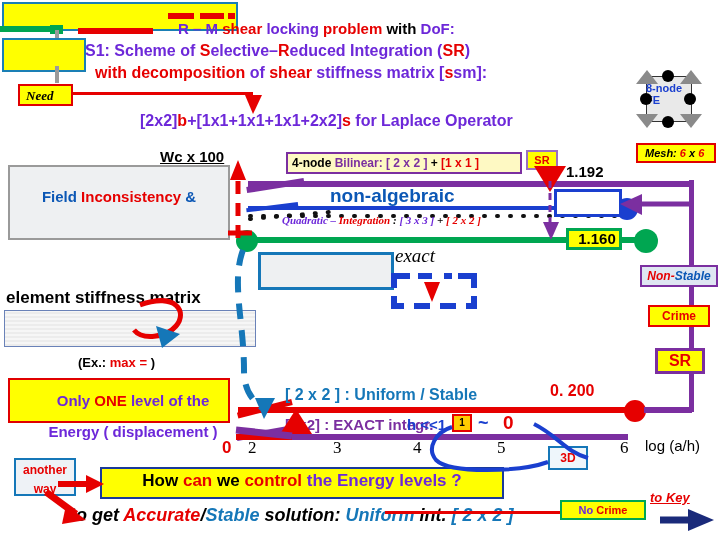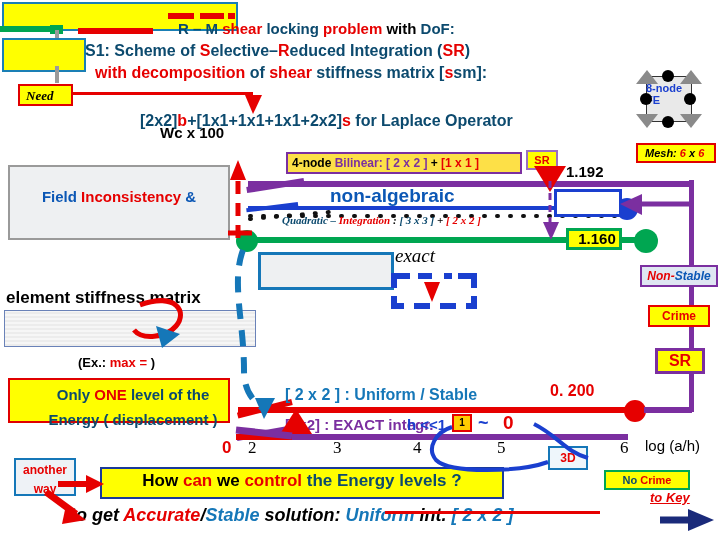--- a/index.html
+++ b/index.html
@@ -2,21 +2,21 @@
 <html><head>
 <meta charset="utf-8">
 <style>
   html,body{margin:0;padding:0;background:#fff;}
   body{width:720px;height:540px;position:relative;overflow:hidden;
        font-family:"Liberation Sans",sans-serif;}
   .abs{position:absolute;}
   .nb{white-space:nowrap;}
 
   
-  .navy{color:#0c4a6e;} .blue{color:#0b57b5;} .red{color:#e60000;} .black{color:#000;} .purple{color:#7b2fa0;}
+  .navy{color:#6d28d9;} .blue{color:#0b57b5;} .red{color:#e60000;} .black{color:#000;} .purple{color:#7b2fa0;}
   .teal{color:#1577b8;}
 
   
   .box{box-sizing:border-box;}
   .yellowbox{background:#ffff00;border:2px solid #e00000;}
   .greybox{background:#eef0f2;border:2px solid #9a9a9a;}
   .bluebox{background:#eef2f6;border:2px solid #1577b8;}
 
   
   #topbar1{left:2px;top:2px;width:232px;height:25px;background:#ffff00;border:2px solid #1a7fb5;}
@@ -51,31 +51,31 @@
   #fe .tri{position:absolute;width:0;height:0;}
   #meshbox{left:636px;top:143px;width:80px;height:20px;}
   #meshbox .t{font:bold 11px "Liberation Sans",sans-serif;}
 
   
   #fieldbox{left:8px;top:165px;width:222px;height:75px;}
   #fieldbox .l{font:bold 15px "Liberation Sans",sans-serif;line-height:24px;
        text-align:center;padding-top:18px;}
 
   
-  #wc{left:160px;top:124px;font:bold 15px "Liberation Sans",sans-serif;}
+  #wc{left:160px;top:148px;font:bold 15px "Liberation Sans",sans-serif;text-decoration:underline;}
   .hline{position:absolute;height:6px;}
   .purpleline{background:#7b2fa0;}
   .blueline{background:#1a3fcf;height:4px;}
   .greenline{background:#00a651;}
   .redline{background:#e60000;}
 
   .endcircle{position:absolute;border-radius:50%;}
 
   #lbl4node{left:286px;top:152px;width:236px;height:22px;
-      background:#fde047;border:2px solid #7b2fa0;}
+      background:#fef9c3;border:2px solid #7b2fa0;}
   #lbl4node .t{font:bold 12px "Liberation Sans",sans-serif;padding-left:4px;line-height:18px;}
   #srbox1{left:526px;top:150px;width:32px;height:20px;background:#ffff00;border:2px solid #9a6fc0;}
   #srbox1 .t{font:bold 11px "Liberation Sans",sans-serif;color:#e60000;text-align:center;line-height:16px;}
 
   #nonalg{left:330px;top:185px;font:bold 19px "Liberation Sans",sans-serif;}
   #quadlbl{left:282px;top:214px;font:italic bold 11px "Liberation Serif",serif;}
   #exact{left:395px;top:245px;font:italic 19px "Liberation Serif",serif;}
 
   #v1192{left:566px;top:163px;font:bold 15px "Liberation Sans",sans-serif;}
   #v1160{left:566px;top:228px;width:56px;height:22px;background:#ffff00;border:3px solid #00a651;}
@@ -87,32 +87,32 @@
 
   
   #esm_t{left:6px;top:288px;font:bold 17px "Liberation Sans",sans-serif;}
   #esm{left:4px;top:310px;width:250px;height:35px;border:1px solid #6a82b8;
        background:repeating-linear-gradient(0deg,#ececec 0 2px,#f6f6f6 2px 4px),
                   repeating-linear-gradient(90deg,#e4e4e4 0 3px,#f2f2f2 3px 6px);}
   #exmax{left:78px;top:355px;font:bold 13px "Liberation Sans",sans-serif;}
 
   #onlyone{left:8px;top:378px;width:222px;height:45px;}
   #onlyone .t{font:bold 15px "Liberation Sans",sans-serif;line-height:21px;
-       text-align:center;padding-top:4px;margin-left:28px;}
+       text-align:center;padding-top:10px;margin-left:28px;}
 
   #anotherway{left:14px;top:458px;width:62px;height:38px;}
   #anotherway .t{font:bold 12px "Liberation Sans",sans-serif;color:#e60000;
        text-align:center;line-height:17px;padding-top:2px;}
 
   #howbox{left:100px;top:467px;width:400px;height:28px;background:#ffff00;border:2px solid #1a3a9a;}
   #howbox .t{font:bold 17px "Liberation Sans",sans-serif;text-align:center;line-height:24px;}
 
   #toget{left:70px;top:505px;font:italic bold 18px "Liberation Sans",sans-serif;}
 
-  #nocrime{left:560px;top:470px;width:86px;height:20px;background:#ffff00;border:2px solid #00a651;margin-left:44px;}
+  #nocrime{left:560px;top:500px;width:86px;height:20px;background:#ffff00;border:2px solid #00a651;}
   #nocrime .t{font:bold 11px "Liberation Sans",sans-serif;text-align:center;line-height:16px;}
   #nocrimeline{left:385px;top:511px;width:215px;height:3px;background:#e60000;}
   #tokey{left:650px;top:490px;font:italic bold 13px "Liberation Sans",sans-serif;color:#e60000;
          text-decoration:underline;}
 
   
   #vline{left:689px;top:180px;width:5px;height:232px;background:#7b2fa0;}
   #nonstable{left:640px;top:265px;width:78px;height:22px;background:#dfe6f2;border:2px solid #7b2fa0;}
   #nonstable .t{font:italic bold 12px "Liberation Sans",sans-serif;text-align:center;line-height:18px;}
   #crime{left:648px;top:305px;width:62px;height:22px;background:#ffff00;border:2px solid #e60000;}

